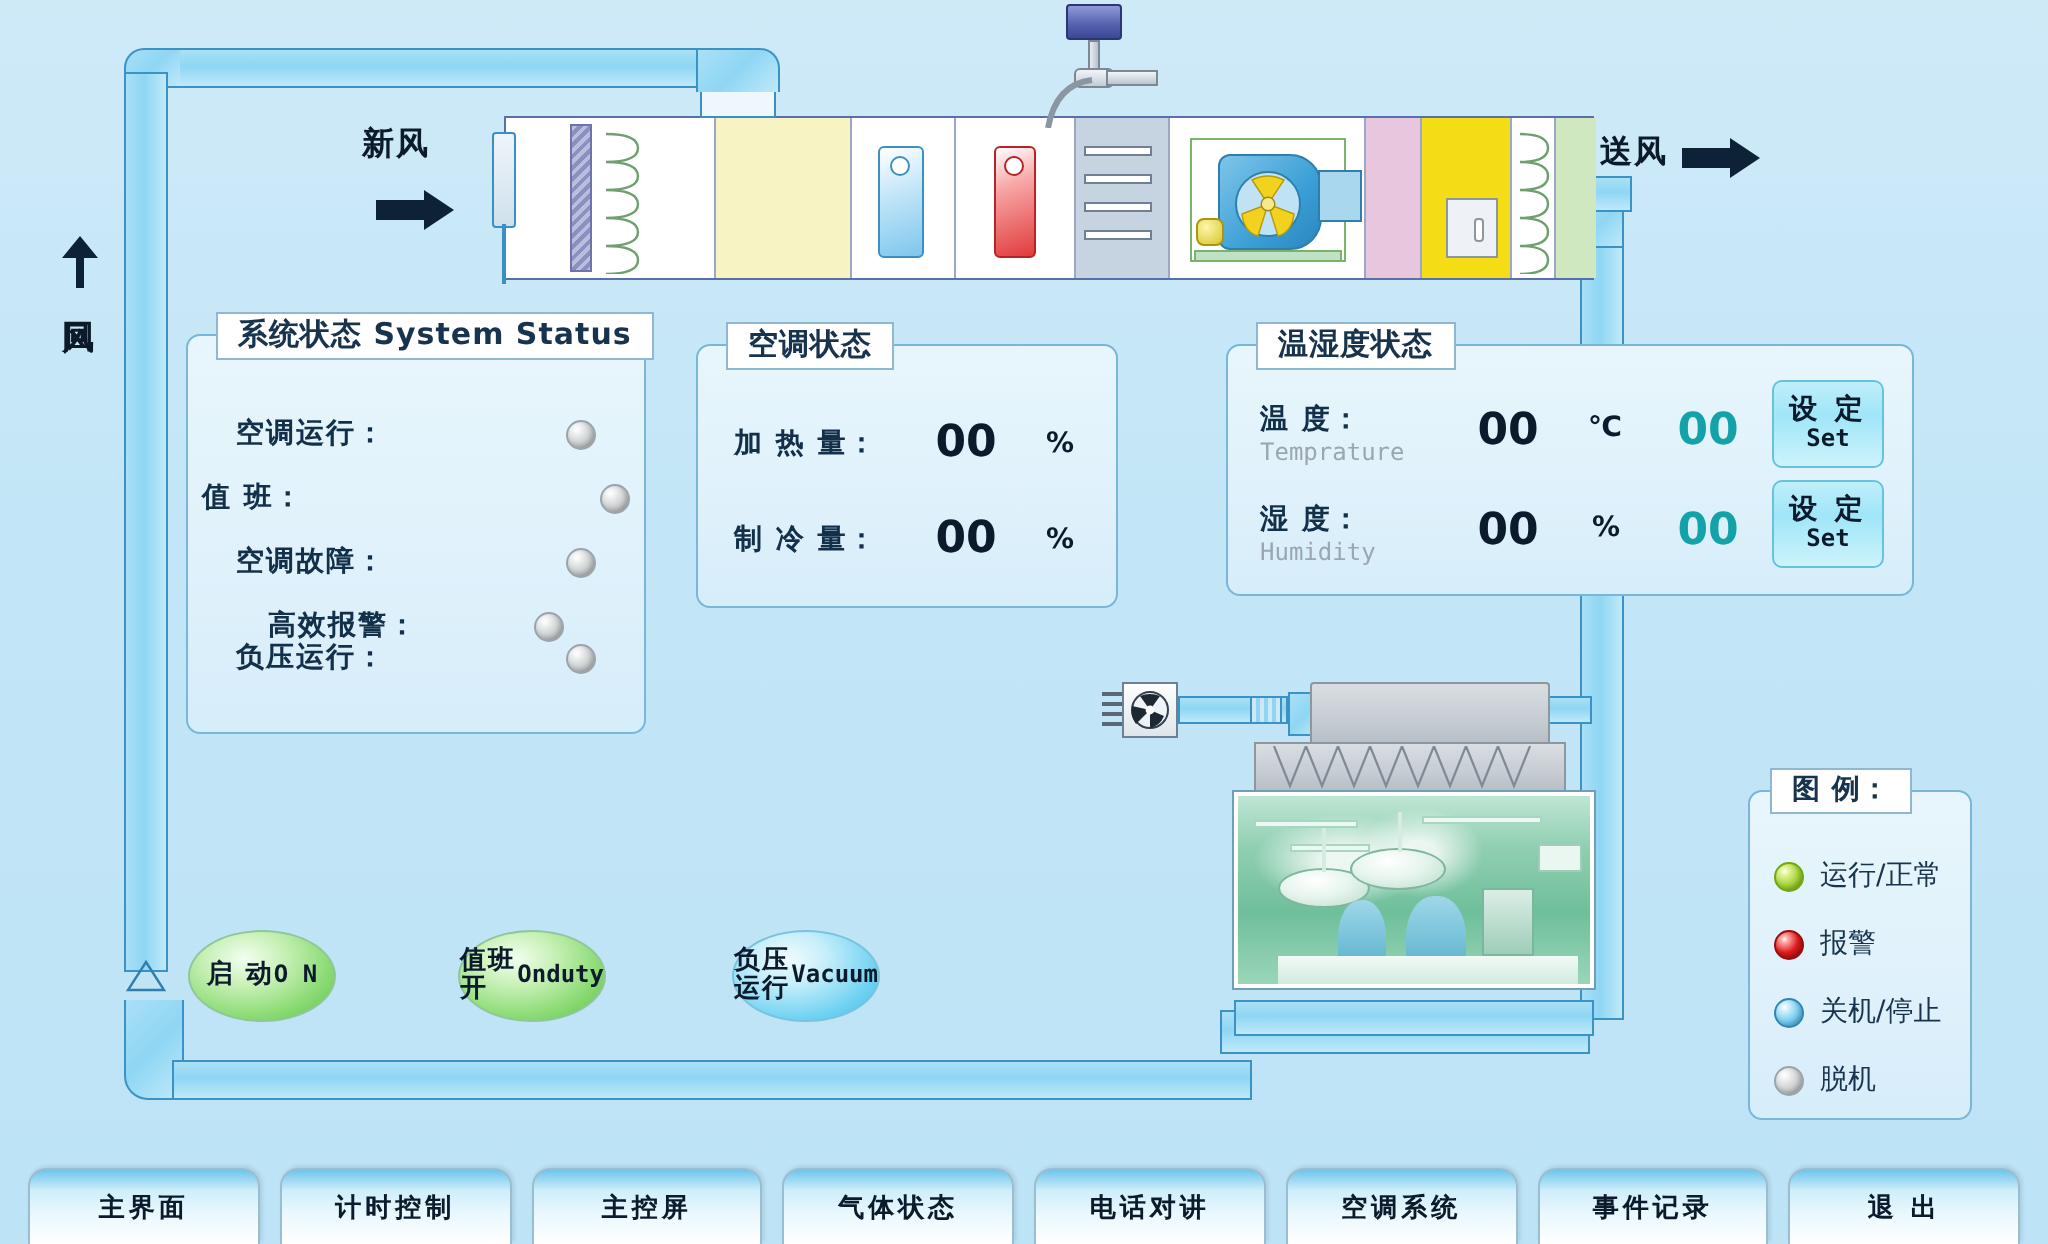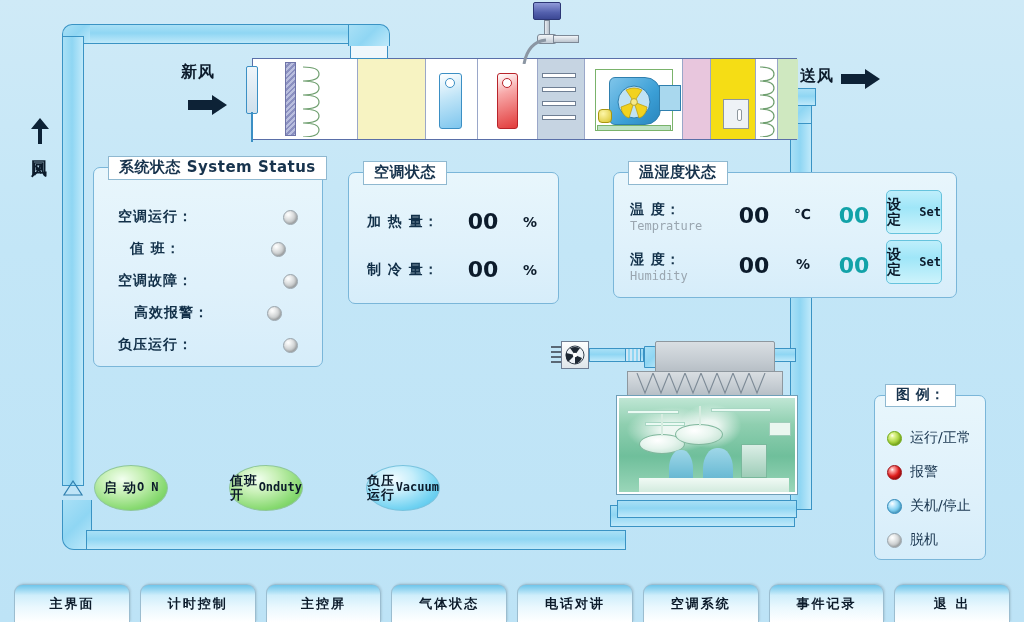--- a/index.html
+++ b/index.html
@@ -70,21 +70,21 @@
   .val-label { font-size:14px; font-weight:bold; color:#123049; letter-spacing:1px; }
   .val-num { font-size:22px; font-weight:bold; color:#0c1b2b; font-family:"DejaVu Sans", sans-serif; }
   .val-num.teal { color:#12a2a8; }
   .val-unit { font-size:14px; font-weight:bold; color:#0c1b2b; }
   .val-sub { font-size:12px; color:#9aa6b0; font-family:"DejaVu Sans Mono","Liberation Mono",monospace; }
 
   .set-btn {
     position:absolute; width:56px; height:44px; border-radius:5px;
     border:1px solid #66c3dd;
     background: linear-gradient(180deg,#bfeefb 0%, #9fe6f8 40%, #cdf3fb 100%);
-    display:flex; flex-direction:row; align-items:center; justify-content:center;
+    display:flex; flex-direction:column; align-items:center; justify-content:center;
     line-height:1.05; cursor:pointer;
   }
   .set-btn .cn { font-size:14px; font-weight:bold; color:#0c1b2b; letter-spacing:2px; }
   .set-btn .en { font-size:12px; font-weight:bold; color:#0c1b2b;
      font-family:"DejaVu Sans Mono","Liberation Mono",monospace; }
 
   
   .oval {
     position:absolute; width:74px; height:46px; border-radius:50%;
     display:flex; flex-direction:row; align-items:center; justify-content:center;
@@ -323,33 +323,33 @@
   </div>
   <div class="duct" style="left:617px; top:500px; width:180px; height:18px;"></div>
 
   <div class="panel" style="left:93px; top:167px; width:230px; height:200px;">
     <div class="panel-title">系统状态 System Status</div>
 
     <div class="status-row" style="top:40px; left:0; padding:0 24px 0 24px; justify-content:space-between;">
       <span class="status-label">空调运行：</span>
       <span class="lamp"></span>
     </div>
-    <div class="status-row" style="top:72px; left:0; padding:0 36px; justify-content:space-between;">
+    <div class="status-row" style="top:72px; left:0; padding:0 7px; justify-content:space-between;">
       <span class="status-label">值    班：</span>
       <span class="lamp"></span>
     </div>
     <div class="status-row" style="top:104px; left:0; padding:0 24px; justify-content:space-between;">
       <span class="status-label">空调故障：</span>
       <span class="lamp"></span>
     </div>
     <div class="status-row" style="top:136px; left:0; padding:0 40px; justify-content:space-between;">
       <span class="status-label">高效报警：</span>
       <span class="lamp"></span>
     </div>
-    <div class="status-row" style="top:168px; left:0; padding:0 24px; justify-content:space-between;text-align:right;">
+    <div class="status-row" style="top:152px; left:0; padding:0 24px; justify-content:space-between;text-align:right;">
       <span class="status-label">负压运行：</span>
       <span class="lamp"></span>
     </div>
   </div>
 
   <div class="panel" style="left:348px; top:172px; width:211px; height:132px;">
     <div class="panel-title">空调状态</div>
 
     <div style="position:absolute; left:18px; top:36px; display:flex; align-items:center; gap:0;">
       <span class="val-label" style="width:90px;">加 热 量：</span>

